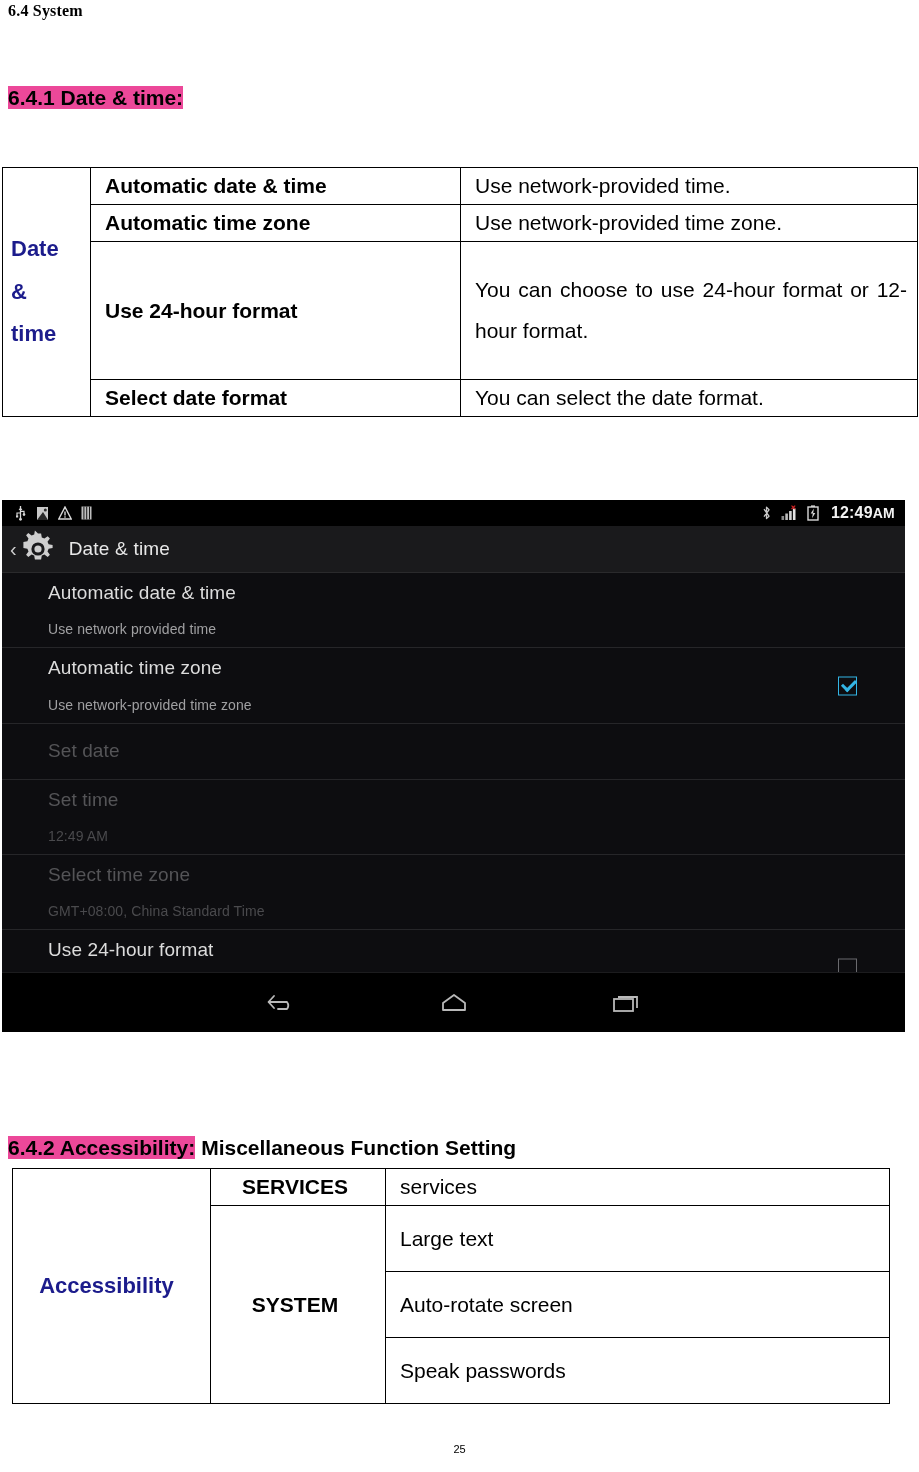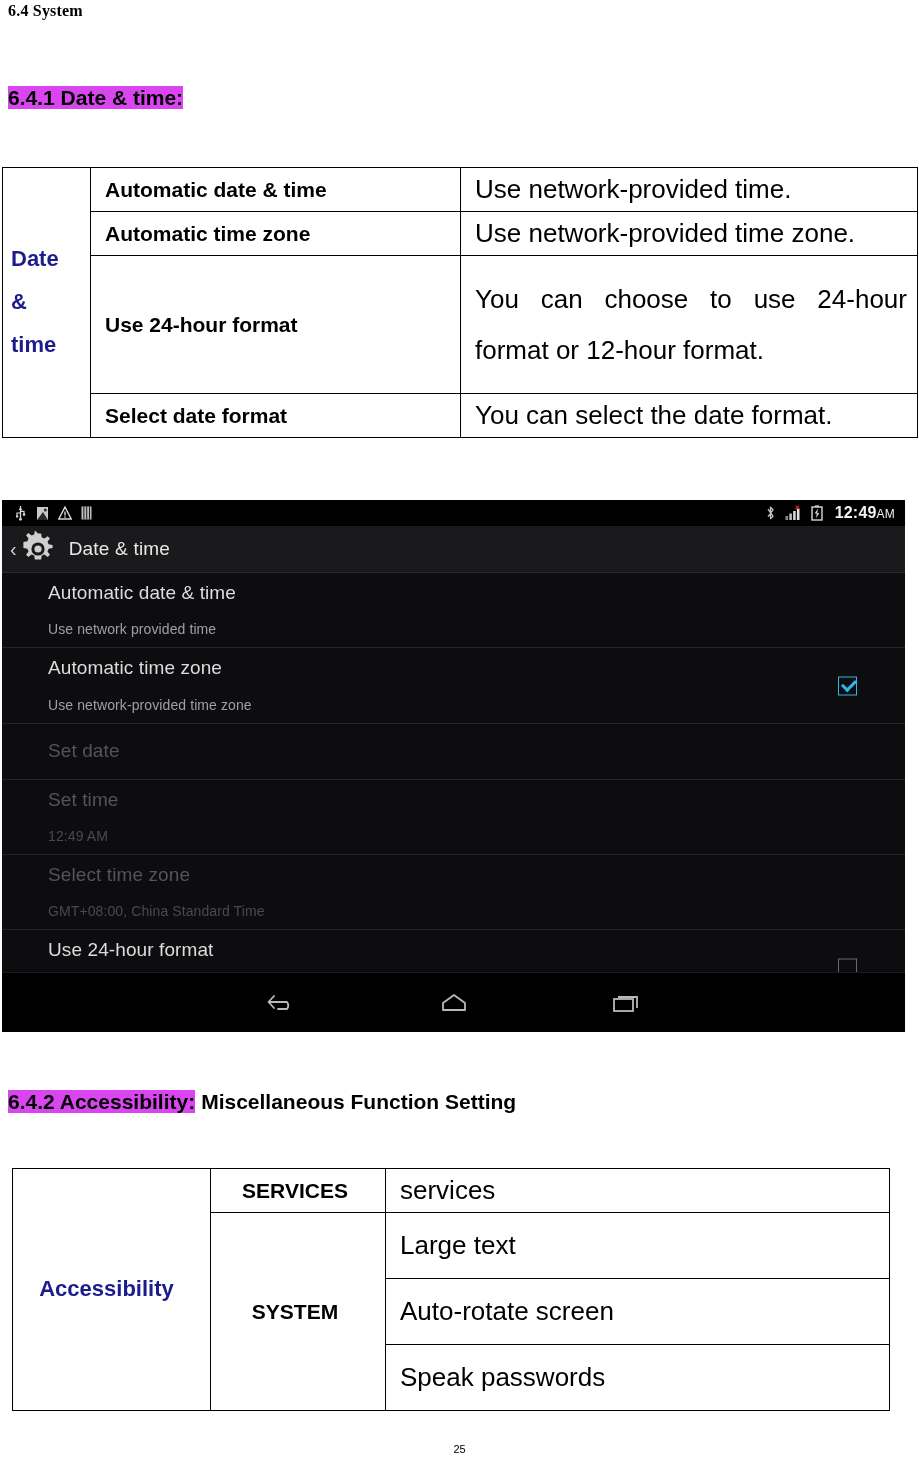--- a/index.html
+++ b/index.html
@@ -27,21 +27,21 @@
     top: 2px;
   }
   .h-sub {
     position: absolute;
     font-family: "Liberation Sans", sans-serif;
     font-weight: bold;
     font-size: 21px;
     margin: 0;
     white-space: nowrap;
   }
-  .hl { background: #d946ef; }
+  .hl { background: #ec4899; }
 
   
   table.doc {
     position: absolute;
     border-collapse: collapse;
     table-layout: fixed;
   }
   table.doc td {
     border: 1.6px solid #000000;
     vertical-align: middle;
@@ -55,21 +55,21 @@
     line-height: 1.95;
     padding-left: 8px !important;
   }
   .key {
     font-weight: bold;
     font-size: 21px;
     padding-left: 14px !important;
   }
   .val {
     font-weight: normal;
-    font-size: 26px;
+    font-size: 21px;
     padding-left: 14px !important;
   }
   .val.just { text-align: justify; text-align-last: left; line-height: 1.95; }
 
   
   .android {
     position: absolute;
     left: 2px;
     top: 500px;
     width: 903px;
@@ -88,21 +88,21 @@
   }
   .sb-left, .sb-right { display: flex; align-items: center; gap: 9px; }
   .sb-icon { display: block; }
   .clock {
     color: #f2f2f2;
     font-size: 16px;
     font-weight: bold;
     letter-spacing: .2px;
     margin-left: 3px;
   }
-  .clock .ampm { font-size: 12px; font-weight: normal; }
+  .clock .ampm { font-size: 14px; font-weight: bold; }
 
   .actionbar {
     height: 47px;
     background: #1a1a1c;
     display: flex;
     align-items: center;
     padding-left: 8px;
     border-bottom: 1px solid #2a2a2c;
   }
   .back-chevron {
@@ -341,21 +341,21 @@
       <path d="M6 20 L6 13 L17 5 L28 13 L28 20 Z" stroke="#b9b9b9" stroke-width="1.8" fill="none" stroke-linejoin="round"></path>
     </svg>
     <svg width="34" height="26" viewBox="0 0 34 26">
       <rect x="5" y="9" width="19" height="12" stroke="#b9b9b9" stroke-width="1.8" fill="none"></rect>
       <path d="M9 7 L28 7 L28 18" stroke="#b9b9b9" stroke-width="1.8" fill="none"></path>
     </svg>
   </div>
 
 </div>
 
-<div class="h-sub" style="left:8px; top:1090px;">
+<div class="h-sub" style="left:8px; top:1136px;">
   <span class="hl">6.4.2 Accessibility:</span><span style="margin-left:6px;">Miscellaneous Function Setting</span>
 </div>
 
 <table class="doc" style="left:12px; top:1168px; width:877px;">
   <colgroup>
       <col style="width:198px">
       <col style="width:175px">
       <col style="width:504px">
     </colgroup>
   <tbody>

